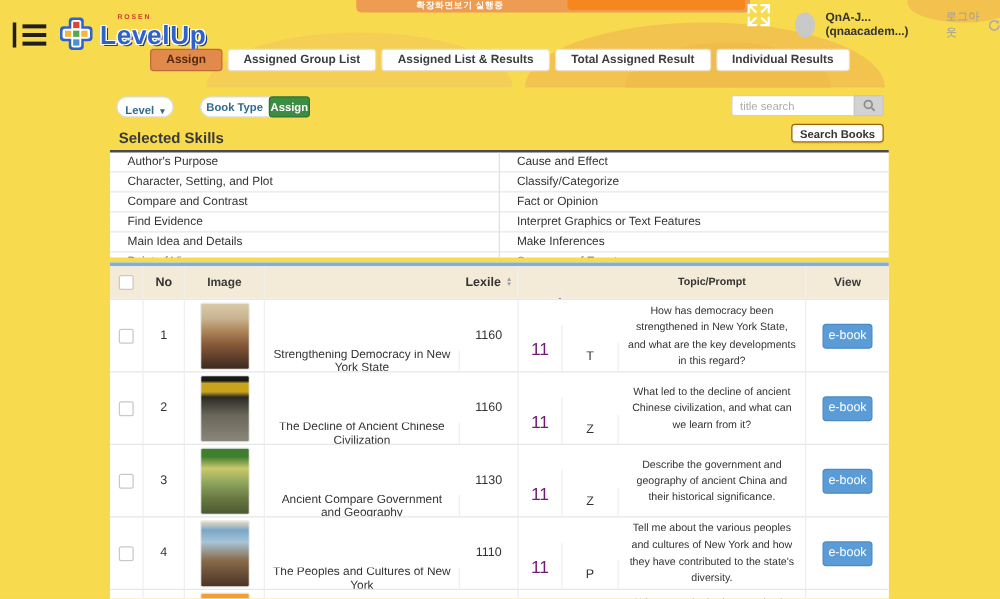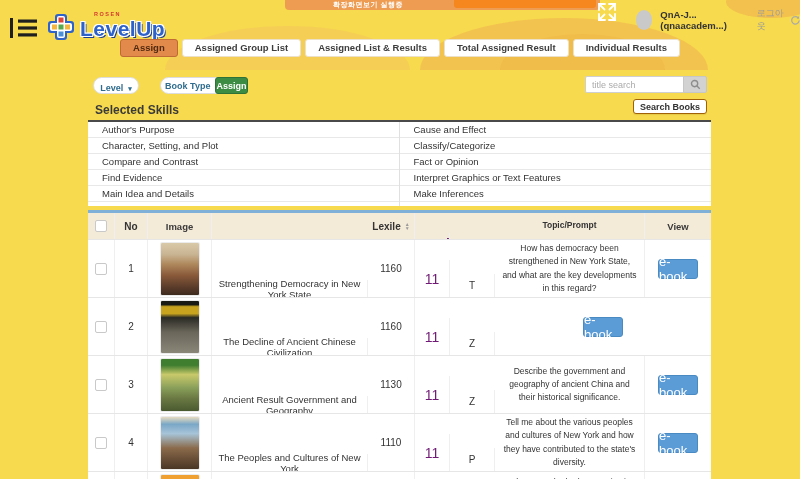--- a/index.html
+++ b/index.html
@@ -89,21 +89,21 @@
   .c3 { background:linear-gradient(180deg,#3F7D2F 0%,#3F7D2F 12%,#C9C96A 30%,#8AA05A 55%,#6B7A43 75%,#4A5A30 100%); }
   .c4 { background:linear-gradient(180deg,#E8DCC0 0%,#7AA7C7 14%,#A7C4D8 32%,#8A6A4A 60%,#4A3525 100%); }
   .c5 { background:linear-gradient(180deg,#F0A030 0%,#F0A030 18%,#2A5A9A 24%,#2A5A9A 55%,#E8C84A 60%,#1A3A6A 100%); }
   .cell.col-title { font-size:9.5px; color:#333; text-align:center; padding:0 6px;margin-top:40px; }
   .cell.col-no { font-size:10px; color:#333; }
   .cell.col-lex { font-size:10px; color:#333; }
   .cell.col-mx { font-size:14px; color:#701a75;margin-top:20px; }
   .cell.col-grl { font-size:10px; color:#333; }
   .cell.col-topic { font-size:8.5px; line-height:1.55; color:#333; text-align:center; padding:0 7px; }
   .ebook-btn { width:40px; height:20px; background:#5C9CD6; border:1px solid #4A8AC2; border-radius:3px;
-    color:#fff; font-size:13px; display:flex; align-items:center; justify-content:center; cursor:pointer; }
+    color:#fff; font-size:10px; display:flex; align-items:center; justify-content:center; cursor:pointer; }
   .trow.partial .col-topic { align-items:flex-start; padding-top:4px; }
 </style>
 </head>
 <body>
 
 <div class="page">
 
   <div class="hump hump-a"></div>
   <div class="hump hump-b"></div>
   <div class="hump hump-c"></div>
@@ -267,34 +267,35 @@
             <div class="cbx"></div>
           </div>
     <div class="cell col-no">2</div>
     <div class="cell col-img">
             <div class="cover c2"></div>
           </div>
     <div class="cell col-title">The Decline of Ancient Chinese Civilization</div>
     <div class="cell col-lex">1160</div>
     <div class="cell col-mx">11</div>
     <div class="cell col-grl">Z</div>
+    <div class="cell col-topic">What led to the decline of ancient Chinese civilization, and what can we learn from it?</div>
     <div class="cell col-view">
             <div class="ebook-btn">e-book</div>
           </div>
   </div>
 
   <div class="trow">
     <div class="cell col-check">
             <div class="cbx"></div>
           </div>
     <div class="cell col-no">3</div>
     <div class="cell col-img">
             <div class="cover c3"></div>
           </div>
-    <div class="cell col-title">Ancient Result Government and Geography</div>
+    <div class="cell col-title">Ancient Compare Government and Geography</div>
     <div class="cell col-lex">1130</div>
     <div class="cell col-mx">11</div>
     <div class="cell col-grl">Z</div>
     <div class="cell col-topic">Describe the government and geography of ancient China and their historical significance.</div>
     <div class="cell col-view">
             <div class="ebook-btn">e-book</div>
           </div>
   </div>
 
   <div class="trow">

